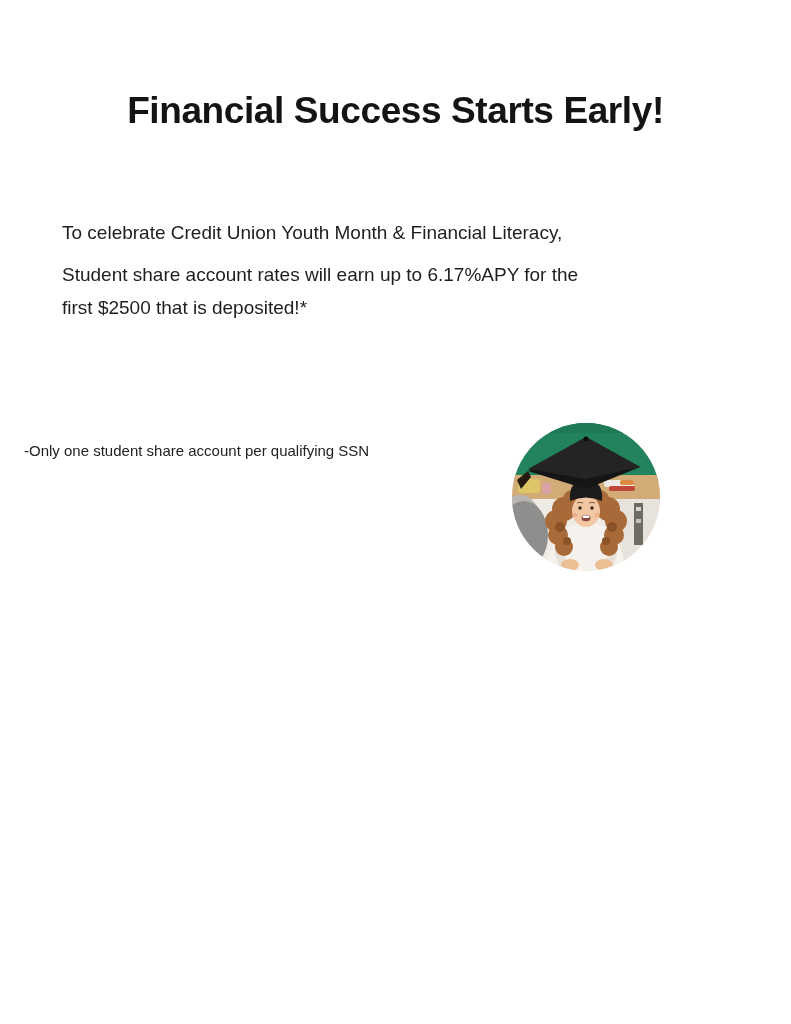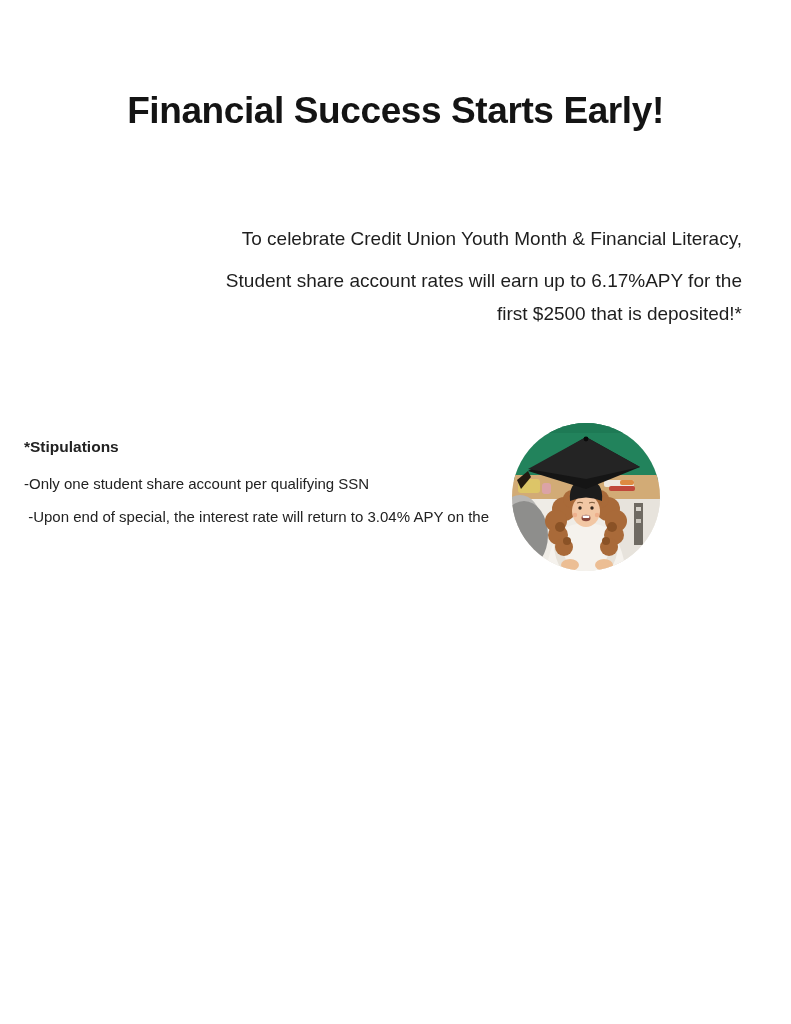--- a/index.html
+++ b/index.html
@@ -23,24 +23,24 @@
     text-align: center;
     font-size: 37px;
     font-weight: 700;
     letter-spacing: -0.4px;
     color: #141414;
     line-height: 34px;
   }
 
   .intro {
     position: absolute;
-    top: 222px;
+    top: 216px;
     left: 62px;
     width: 680px;
-    text-align: right;
+    text-align: left;
     color: #1e1e1e;
     font-size: 19px;
   }
   .intro p { margin: 0 0 9px 0; }
   .intro .line { line-height: 33px; white-space: nowrap; }
   .intro sup { font-size: 11px; vertical-align: super; line-height: 0; }
 
   .stipulations {
     position: absolute;
     top: 434px;
@@ -84,23 +84,21 @@
       <span class="line">To celebrate Credit Union Youth Month &amp; Financial Literacy,</span>
     </p>
     <p>
       <span class="line">Student share account rates will earn up to 6.17%APY for the</span>
       <br>
       <span class="line">first $2500 that is deposited!*</span>
     </p>
   </div>
 
   <div class="stipulations">
-    <div class="heading">*Stipulations</div>
     <div class="line">-Only one student share account per qualifying SSN</div>
-    <div class="line"> -Upon end of special, the interest rate will return to 3.04% APY on the</div>
   </div>
 
   <div class="photo">
     <svg viewBox="0 0 148 148" xmlns="http://www.w3.org/2000/svg">
 
       <g>
         <rect x="0" y="0" width="148" height="58" fill="#22835c"></rect>
         <rect x="0" y="0" width="148" height="10" fill="#1e7a55"></rect>
         <rect x="0" y="52" width="148" height="26" fill="#d2ab76"></rect>
         <rect x="6" y="56" width="22" height="14" rx="3" fill="#ddc568"></rect>

